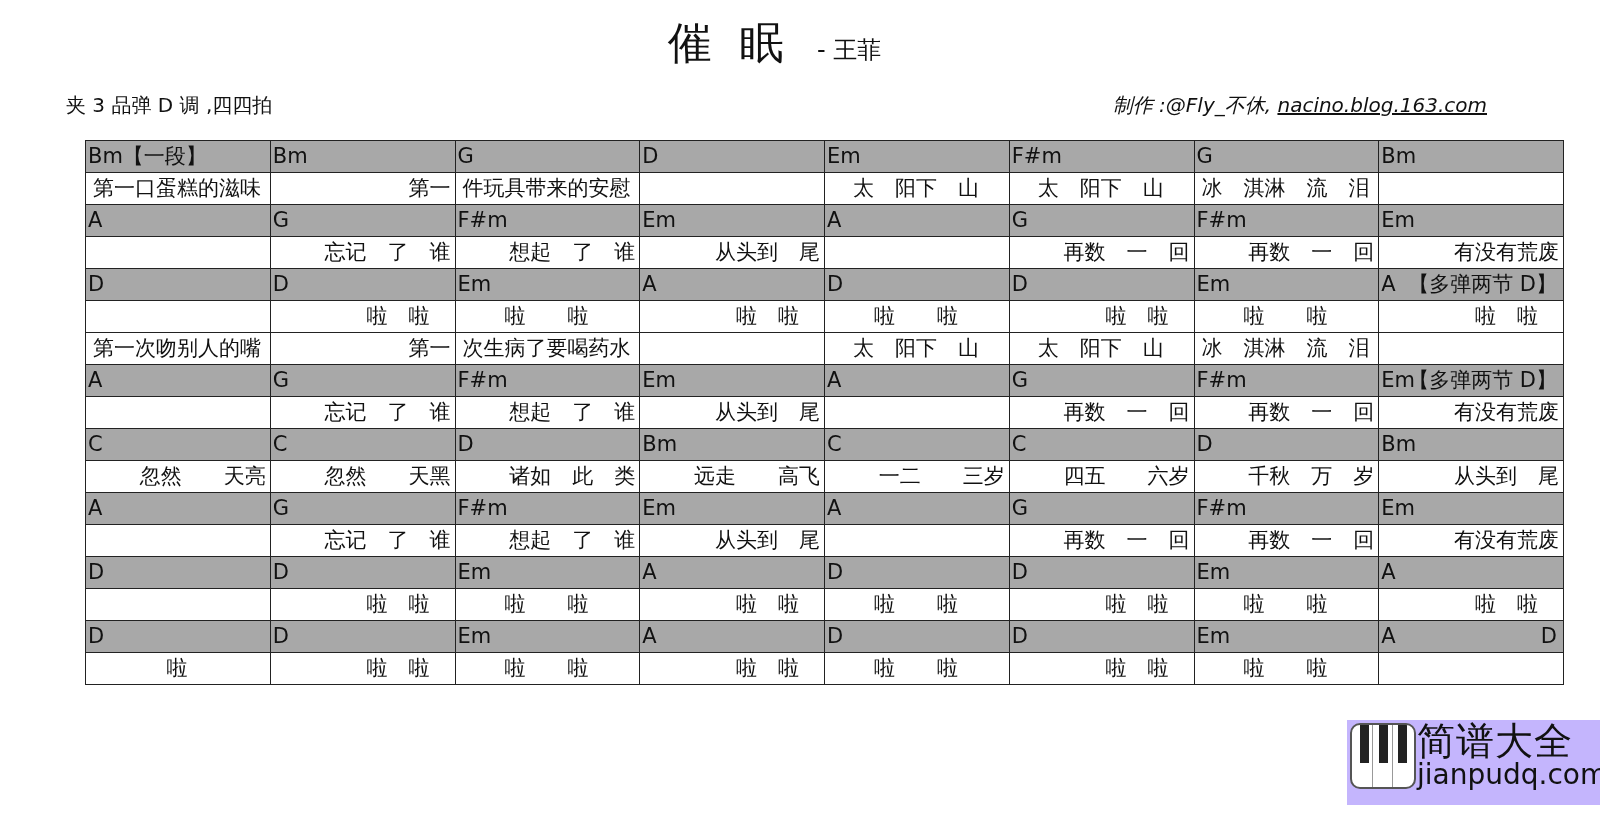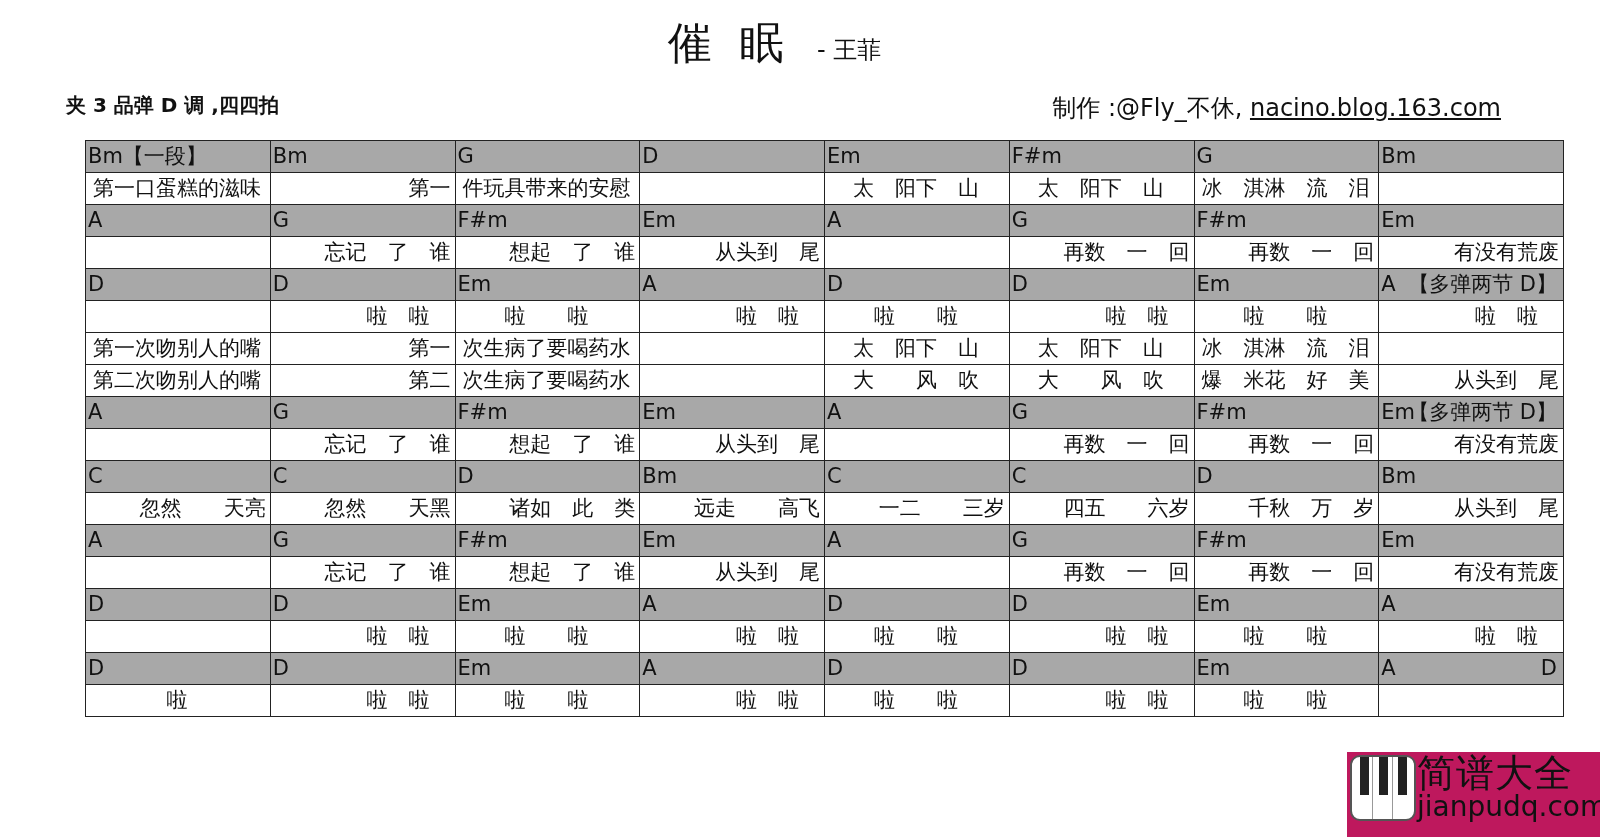--- a/index.html
+++ b/index.html
@@ -8,42 +8,42 @@
     font-family: "DejaVu Sans", "Liberation Sans", sans-serif; color: #111;
   }
   .title-wrap {
     position: absolute; top: 14px; left: 0; width: 1549px; text-align: center;
   }
   .title {
     font-size: 44px; letter-spacing: 28px; display: inline-block; vertical-align: baseline; color: #111;
   }
   .artist { font-size: 24px; display: inline-block; margin-left: 0px; vertical-align: baseline; }
   .info-left {
-    position: absolute; left: 66px; top: 92px; font-size: 20px; font-weight: bold;
+    position: absolute; left: 66px; top: 92px; font-size: 20px;
   }
   .info-right {
-    position: absolute; right: 99px; top: 92px; font-size: 24px;
+    position: absolute; right: 113px; top: 92px; font-size: 20px; font-style: italic;
   }
   .info-right .link { text-decoration: underline; }
   table.sheet {
     position: absolute; left: 45px; top: 140px;
     border-collapse: collapse; table-layout: fixed; width: 1479px; margin-left: 40px;
   }
   table.sheet td {
     border: 1.5px solid #222; height: 31px; padding: 0 4px 0 2px;
     font-size: 21px; white-space: pre; overflow: hidden; line-height: 31px;
   }
   tr.chord td { background: #a8a8a8; text-align: left; }
   tr.lyric td { background: #ffffff; }
   td.al-l { text-align: center; }
   td.al-r { text-align: right; }
   td.split { position: relative; }
   td.split .r { position: absolute; right: 6px; top: 0; }
   .logo {
-    position: absolute; left: 1347px; top: 752px; width: 253px; height: 85px; background: #be185d;
+    position: absolute; left: 1347px; top: 720px; width: 253px; height: 85px; background: #c4b5fd;
   }
   .piano {
     position: absolute; left: 3px; top: 3px; width: 62px; width: 62px; height: 62px;
     border: 2px solid #555; border-radius: 10px; background: #fff; overflow: hidden;
   }
   .piano .key { position: absolute; top: 0; width: 1px; height: 100%; background: #999; }
   .piano .black { position: absolute; top: 0; width: 9px; height: 38px; background: #222; }
   .logo-cn { position: absolute; left: 70px; top: -4px; font-size: 38px; letter-spacing: 1px; color: #111; }
   .logo-en { position: absolute; left: 70px; top: 38px; font-size: 28px; color: #111; }
 </style>
@@ -135,30 +135,20 @@
       </tr>
       <tr class="lyric">
         <td class="al-l">第一次吻别人的嘴</td>
         <td class="al-r">第一</td>
         <td class="al-l">次生病了要喝药水</td>
         <td class="al-l"></td>
         <td class="al-l">太　阳下　山</td>
         <td class="al-l">太　阳下　山</td>
         <td class="al-l">冰　淇淋　流　泪</td>
         <td class="al-l"></td>
-      </tr>
-      <tr class="lyric">
-        <td class="al-l">第二次吻别人的嘴</td>
-        <td class="al-r">第二</td>
-        <td class="al-l">次生病了要喝药水</td>
-        <td class="al-l"></td>
-        <td class="al-l">大　　风　吹</td>
-        <td class="al-l">大　　风　吹</td>
-        <td class="al-l">爆　米花　好　美</td>
-        <td class="al-r">从头到　尾</td>
       </tr>
       <tr class="chord">
         <td>A</td>
         <td>G</td>
         <td>F#m</td>
         <td>Em</td>
         <td>A</td>
         <td>G</td>
         <td>F#m</td>
         <td class="split"><span>Em</span><span class="r">【多弹两节 D】</span></td>

